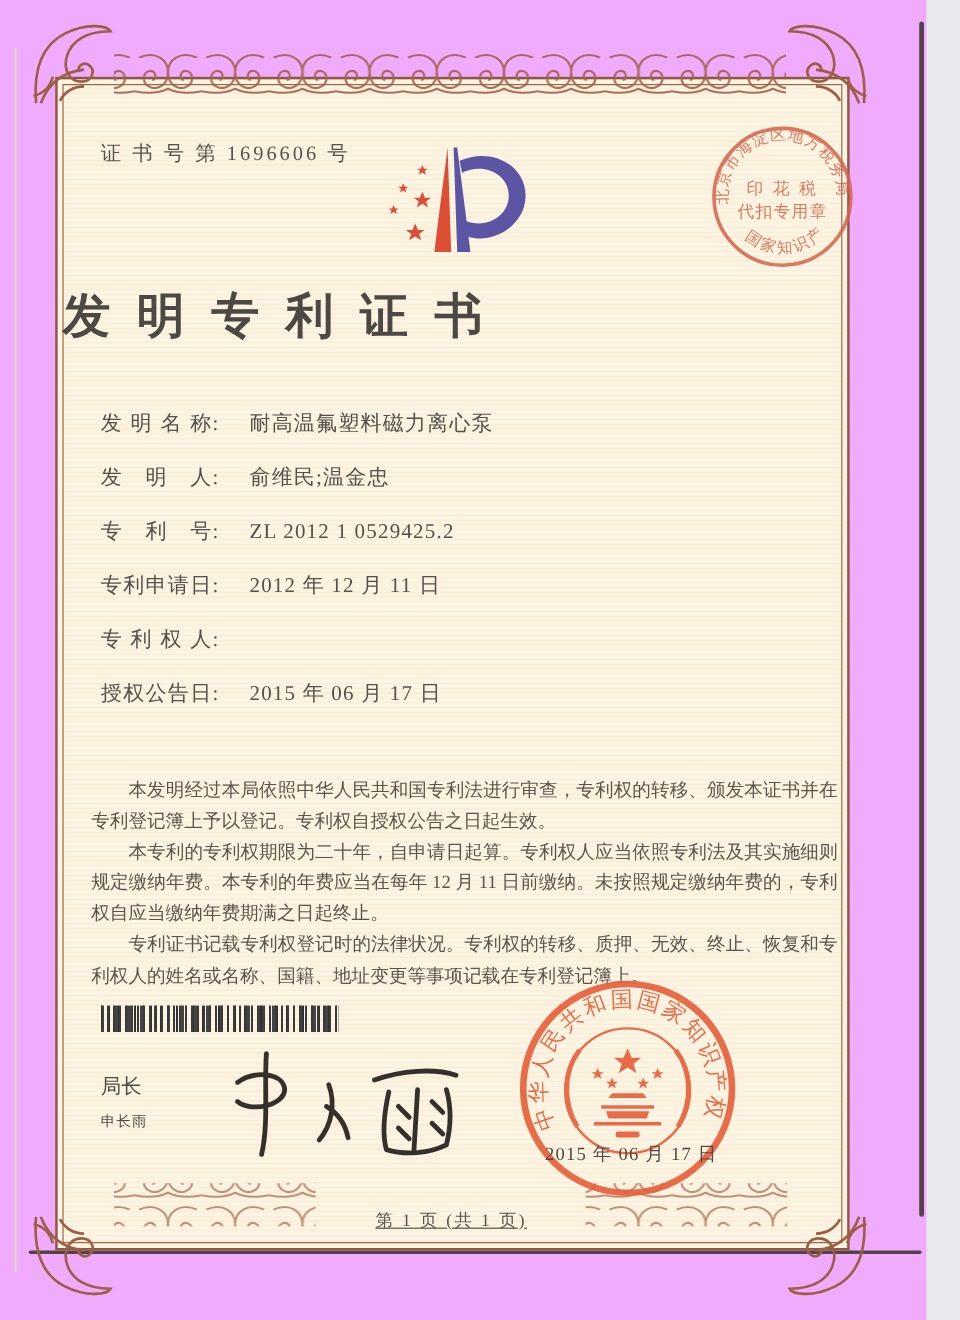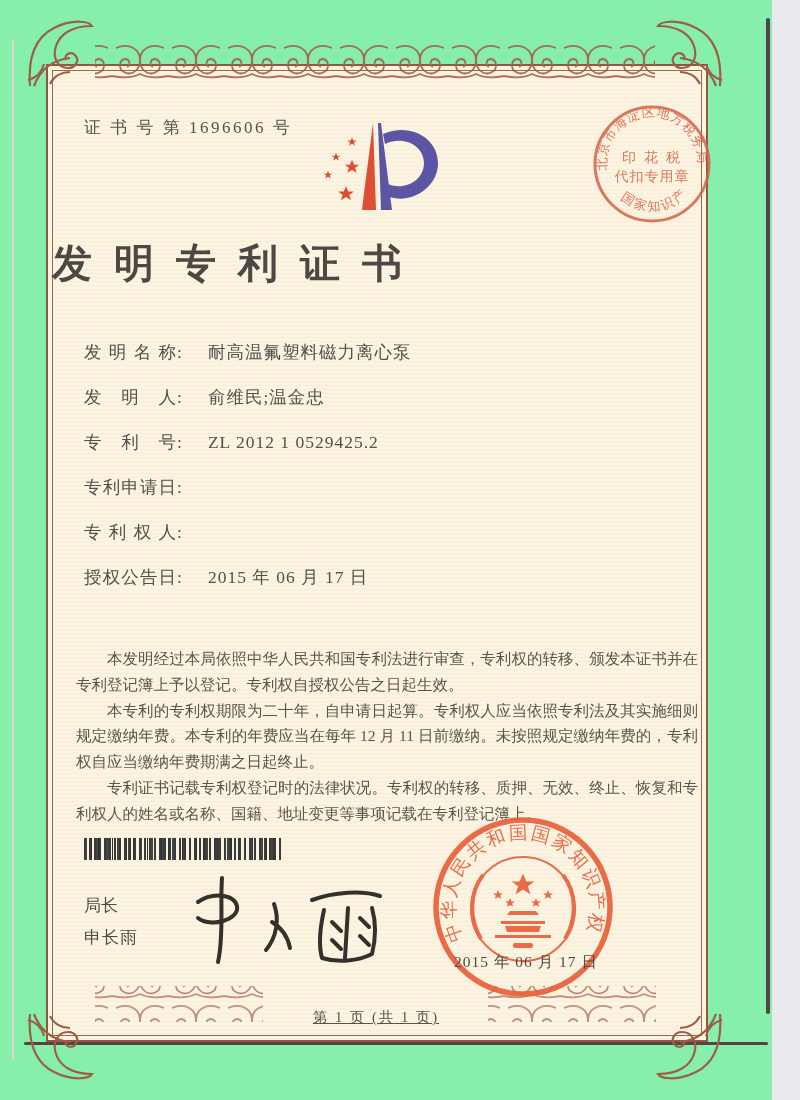--- a/index.html
+++ b/index.html
@@ -1,17 +1,17 @@
 <!DOCTYPE html>
 <html><head>
 <meta charset="utf-8">
 <style>
   html,body{margin:0;padding:0;background:#e9e9ec;}
   #canvas{position:relative;width:800px;height:1100px;overflow:hidden;
-    background:#86efac;font-family:"Liberation Serif","DejaVu Serif",serif;color:#4e4944;}
+    background:#f0abfc;font-family:"Liberation Serif","DejaVu Serif",serif;color:#4e4944;}
   
   .edge-strip{position:absolute;right:0;top:0;width:28px;height:1100px;background:#eaeaee;}
   .edge-line{position:absolute;left:766px;top:18px;width:4px;height:996px;background:#55434b;border-radius:2px;}
   .bottom-shadow{position:absolute;left:24px;top:1042px;width:744px;height:3px;background:#564349;border-radius:2px;}
   .left-faint{position:absolute;left:12px;top:40px;width:2px;height:1020px;background:#e3d3c8;}
 
   
   .frame{position:absolute;left:46px;top:64px;width:658px;height:974px;
     border:2px solid #8d5a40;
     box-shadow:inset 0 0 0 4px #fcf3e0, inset 0 0 0 5px #96684c;
@@ -36,21 +36,21 @@
   .paragraphs{left:76px;top:646px;width:622px;font-size:15.5px;line-height:25.8px;color:#5b544b;}
   .paragraphs p{margin:0;text-indent:2em;text-align:justify;}
 
   .barcode{left:84px;top:838px;width:198px;height:22px;
     background:
       repeating-linear-gradient(90deg,#3a3a3a 0 2px,transparent 2px 5px),
       repeating-linear-gradient(90deg,#2f2f2f 0 1px,transparent 1px 7px),
       repeating-linear-gradient(90deg,#444 0 3px,transparent 3px 11px);}
 
   .director-title{left:84px;top:894px;font-size:17px;color:#4e4a45;font-family:"Liberation Sans","DejaVu Sans",sans-serif;}
-  .director-name{left:84px;top:926px;font-size:17px;color:#4e4a45;font-family:"Liberation Sans","DejaVu Sans",sans-serif;letter-spacing:1px;}
+  .director-name{left:84px;top:926px;font-size:12px;color:#4e4a45;font-family:"Liberation Sans","DejaVu Sans",sans-serif;letter-spacing:1px;}
   .signature{left:182px;top:866px;}
 
   .big-seal{left:428px;top:812px;opacity:.92;}
   .seal-date{left:440px;top:952px;width:172px;text-align:center;font-size:15.5px;letter-spacing:1px;color:#4f4a43;z-index:4;}
 
   .page-footer{left:46px;top:1008px;width:660px;text-align:center;font-size:14.5px;letter-spacing:2px;color:#57524c;text-decoration:underline;}
 
   .pos{position:absolute;}
 </style>
 </head>
@@ -138,20 +138,21 @@
       <span class="field-value">俞维民;温金忠</span>
     </div>
     <div class="field-row">
       <span class="field-label">专利号</span>
         <span class="field-colon">:</span>
       <span class="field-value">ZL 2012 1 0529425.2</span>
     </div>
     <div class="field-row">
       <span class="field-label">专利申请日</span>
         <span class="field-colon">:</span>
+      <span class="field-value">2012 年 12 月 11 日</span>
     </div>
     <div class="field-row">
       <span class="field-label">专利权人</span>
         <span class="field-colon">:</span>
     </div>
     <div class="field-row">
       <span class="field-label">授权公告日</span>
         <span class="field-colon">:</span>
       <span class="field-value">2015 年 06 月 17 日</span>
     </div>

